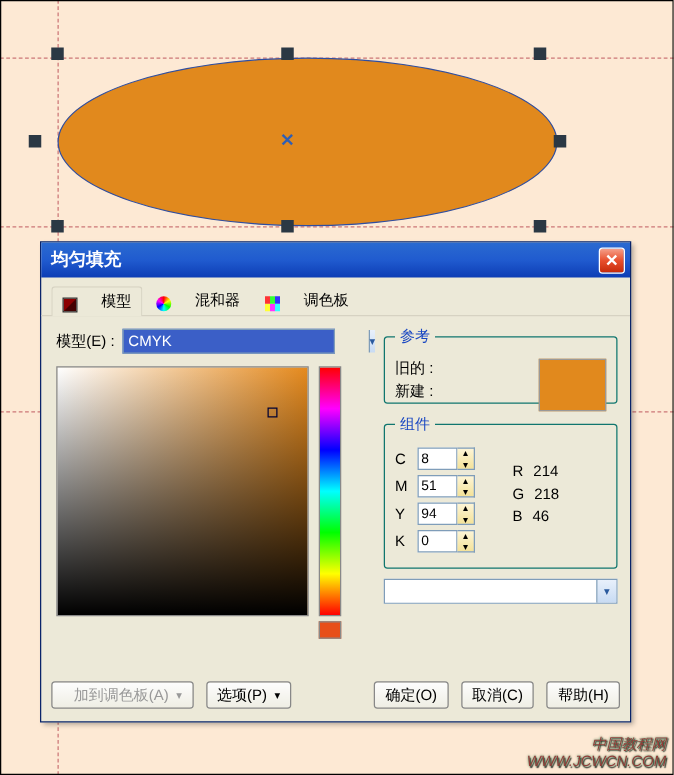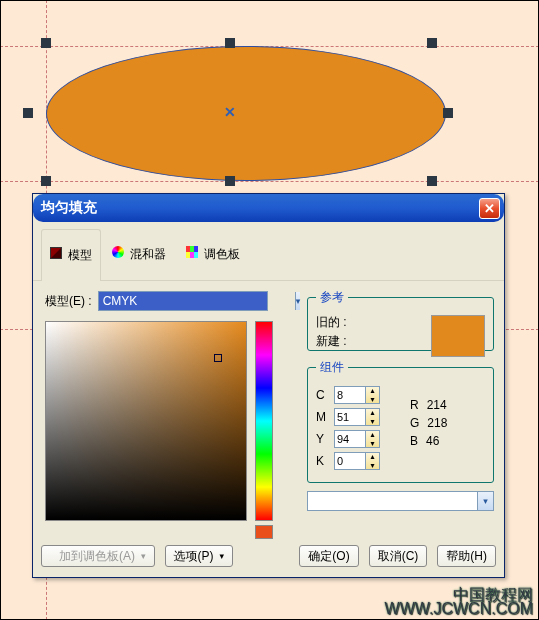--- a/index.html
+++ b/index.html
@@ -10,28 +10,28 @@
 .guide-v { position: absolute; top: 0; bottom: 0; border-left: 1px dashed #c77; }
 
 .ellipse { position: absolute; left: 46px; top: 46px; width: 400px; height: 135px;
   background: #e1891d; border: 1px solid #2f4ea0; border-radius: 50%; }
 .handle { position: absolute; width: 10px; height: 10px; background: #2b3844; }
 .cross { position: absolute; color: #2f5fb5; font-size: 14px; font-weight: bold; }
 
 .dialog { position: absolute; left: 32px; top: 193px; width: 473px; height: 385px;
   background: #ece9d8; border: 1px solid #0a246a; box-shadow: 2px 2px 4px rgba(0,0,0,.3); }
 .titlebar { height: 28px; background: linear-gradient(#2a6ad0,#205bcf,#0d3db5);
-  display: flex; align-items: center; justify-content: space-between; padding: 0 4px; border-radius: 10px; }
+  display: flex; align-items: center; justify-content: space-between; padding: 0 4px; }
 .titlebar span { color: #fff; font-size: 14px; font-weight: bold; padding-left: 4px; }
 .close { width: 21px; height: 21px; background: linear-gradient(#f5a08a,#e84f2d,#c62a0a);
   border: 1px solid #fff; border-radius: 3px; color: #fff; display: flex; align-items: center;
   justify-content: center; font-weight: bold; font-size: 13px; cursor: pointer; }
 
 .tabs { display: flex; gap: 2px; padding: 6px 8px 0; border-bottom: 1px solid #d6d2c2; }
-.tab { display: flex; align-items: flex-start; gap: 6px; padding: 17px 8px; font-size: 12px;
+.tab { display: flex; align-items: flex-end; gap: 19px; padding: 3px 8px; font-size: 12px;
   border: 1px solid transparent; border-bottom: none; cursor: pointer; }
 .tab.active { background: #ece9d8; border-color: #d6d2c2; border-radius: 3px 3px 0 0;
   position: relative; top: 1px; }
 .tab-ico { width: 12px; height: 12px; }
 .ico-model { background: linear-gradient(135deg,#8b0000 49%,#400 51%); border:1px solid #333;}
 .ico-mixer { border-radius: 50%; background: conic-gradient(red,yellow,lime,cyan,blue,magenta,red); }
 .ico-palette { background:
   linear-gradient(90deg,#f33 33%,#3f3 33% 66%,#33f 66%),
   linear-gradient(90deg,#ff3 33%,#f3f 33% 66%,#3ff 66%);
   background-size: 100% 50%; background-position: top,bottom; background-repeat: no-repeat; }
@@ -73,22 +73,22 @@
 .name-row { display: flex; align-items: center; gap: 6px; margin-top: 4px; }
 .name-combo { flex: 1; display: flex; height: 20px; border: 1px solid #7f9db9; background: #fff; }
 .name-combo input { flex: 1; border: none; font-size: 12px; padding: 0 4px; }
 
 .buttons { position: absolute; left: 8px; right: 8px; bottom: 10px; display: flex; gap: 10px; align-items: center; }
 .btn { height: 22px; padding: 0 8px; font-size: 12px; background: linear-gradient(#fdfdfd,#efeee4);
   border: 1px solid #888; border-radius: 3px; cursor: pointer; display: flex; align-items: center; gap: 4px; }
 .btn.disabled { color: #999; padding-left: 17px; }
 .dd::after { content: "▾"; font-size: 9px; margin-left: 2px; }
 
-.watermark { position: absolute; right: 6px; bottom: 4px; font-size: 16px; text-align: right;
-  color: #0f172a; text-shadow: 0 0 2px #063,1px 1px 1px #000; line-height: 14px; opacity:.85;}
+.watermark { position: absolute; right: 6px; bottom: 4px; font-size: 12px; text-align: right;
+  color: #7f1d1d; text-shadow: 0 0 2px #063,1px 1px 1px #000; line-height: 14px; opacity:.85;font-style:italic;}
 .frame { position: absolute; inset: 0; border: 1px solid #000; pointer-events: none; }
 </style>
 </head>
 <body>
 
 <div class="canvas">
   <div class="guide-h" style="top:46px"></div>
   <div class="guide-h" style="top:181px"></div>
   <div class="guide-h" style="top:329px"></div>
   <div class="guide-v" style="left:46px"></div>

